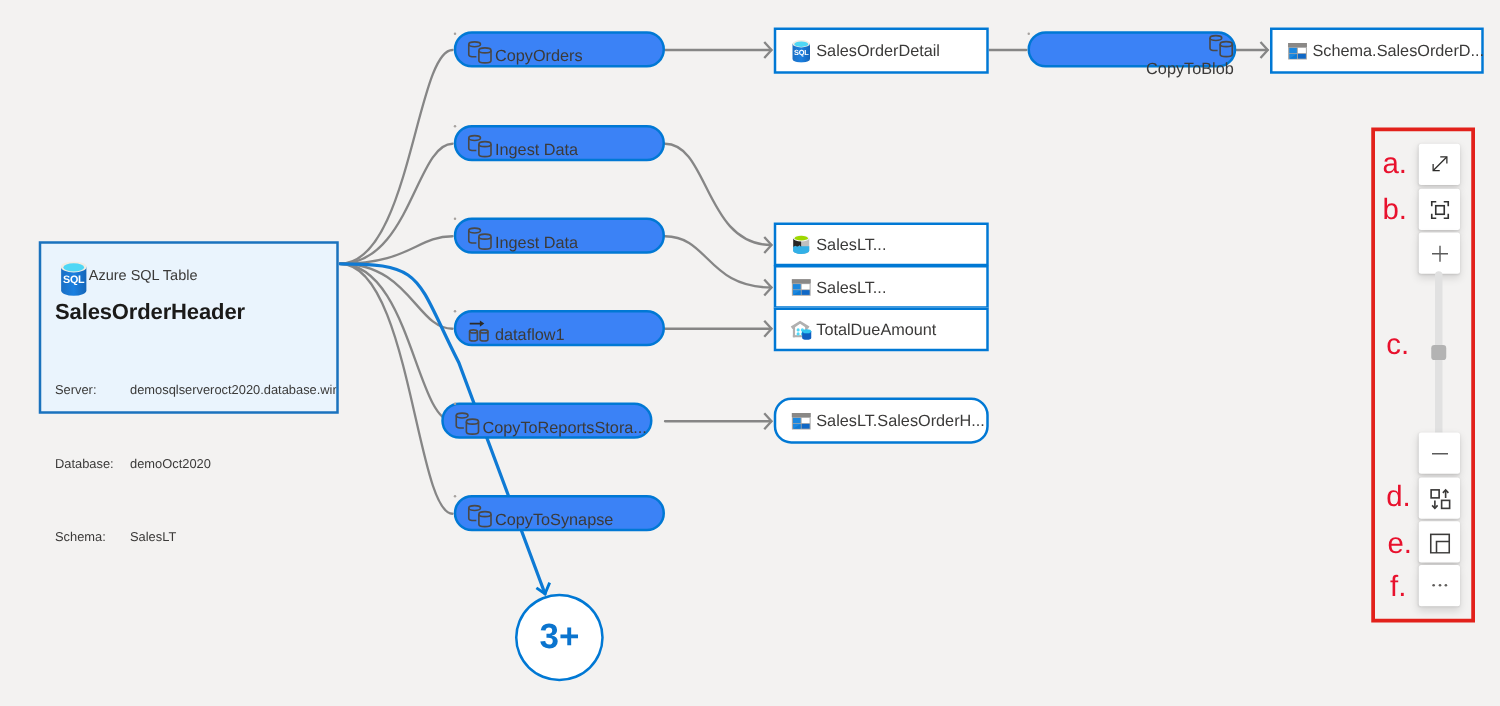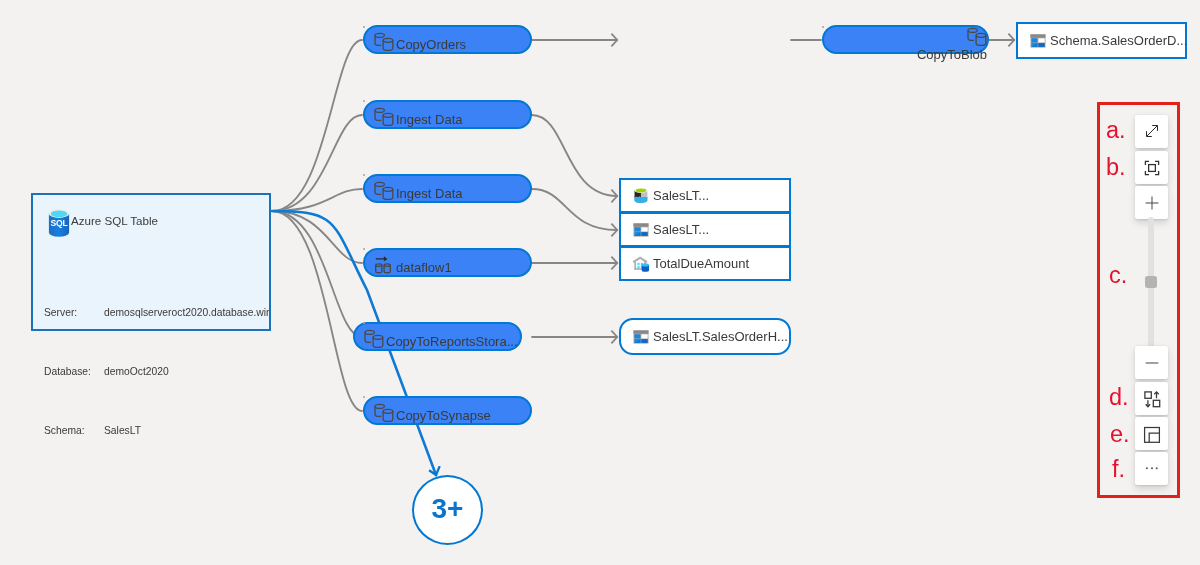--- a/index.html
+++ b/index.html
@@ -92,20 +92,21 @@
           </linearGradient>
         </defs>
         <path d="M0.9,4.4 h20.2 v19.0 a10.1,4.3 0 0 1 -20.2,0 z" fill="url(#sqlg)"></path>
         <ellipse cx="11" cy="4.5" rx="10.3" ry="4.4" fill="#f0ece4"></ellipse>
         <ellipse cx="11" cy="4.9" rx="8.3" ry="3.3" fill="#4fd7f5"></ellipse>
         <path d="M3.0,3.4 a8.3,3.3 0 0 0 16.0,0 a8.3,3.3 0 0 1 -16.0,0 z" fill="#1fa8d6" opacity="0.55"></path>
         <text x="11" y="17.3" font-family="'Liberation Sans',sans-serif" font-size="8.6" font-weight="bold" fill="#fff" text-anchor="middle" letter-spacing="-0.2">SQL</text>
       </svg>
       <div class="src-type-label">Azure SQL Table</div>
     </div>
+    <div class="src-title">SalesOrderHeader</div>
     <div class="src-props">
       <div class="src-prop">
         <div class="k">Server:</div>
         <div class="v">demosqlserveroct2020.database.wir</div>
       </div>
       <div class="src-prop">
         <div class="k">Database:</div>
         <div class="v">demoOct2020</div>
       </div>
       <div class="src-prop">
@@ -196,20 +197,37 @@
       <g fill="none" stroke="#4a4846" stroke-width="1.3" stroke-linejoin="round">
         <path d="M1.0,3.4 v8.1 c0,1.05 2.1,1.9 4.7,1.9 h1.4"></path>
         <ellipse cx="5.7" cy="3.4" rx="4.7" ry="1.95"></ellipse>
         <path d="M9.1,8.3 v8.1 c0,1.05 2.15,1.9 4.85,1.9 s4.85,-0.85 4.85,-1.9 v-8.1"></path>
         <ellipse cx="13.95" cy="8.3" rx="4.85" ry="2.0"></ellipse>
       </g>
     </svg>
     <div class="plabel">CopyToBlob</div>
   </div>
 
+  <div class="rnode" style="left:619px;top:22px;width:172px;height:37px;">
+    <svg class="nicon" viewBox="0 0 18 18">
+      <defs>
+        <linearGradient id="sqlg2" x1="0" y1="0" x2="1" y2="0">
+          <stop offset="0" stop-color="#1b6fc4"></stop>
+            <stop offset="0.5" stop-color="#1a7fe0"></stop>
+            <stop offset="1" stop-color="#1565b8"></stop>
+        </linearGradient>
+      </defs>
+      <path d="M2.0,3.0 h14.0 v12.2 a7.0,2.9 0 0 1 -14.0,0 z" fill="url(#sqlg2)"></path>
+      <ellipse cx="9" cy="3.0" rx="7.0" ry="2.95" fill="#f0ece4"></ellipse>
+      <ellipse cx="9" cy="3.3" rx="5.6" ry="2.2" fill="#4fd7f5"></ellipse>
+      <path d="M3.4,2.4 a5.6,2.2 0 0 0 11.2,0 a5.6,2.2 0 0 1 -11.2,0 z" fill="#1fa8d6" opacity="0.5"></path>
+      <text x="9" y="11.7" font-family="'Liberation Sans',sans-serif" font-size="5.9" font-weight="bold" fill="#fff" text-anchor="middle" letter-spacing="-0.15">SQL</text>
+    </svg>
+    <div class="nlabel">SalesOrderDetail</div>
+  </div>
 
   <div class="rnode" style="left:1016px;top:22px;width:171px;height:37px;">
     <svg class="nicon" viewBox="0 0 18 18">
       <rect x="1.5" y="2.4" width="15" height="13.2" fill="#a6a6a6"></rect>
       <rect x="1.5" y="2.4" width="15" height="3.2" fill="#8a8886"></rect>
       <rect x="2.4" y="6.3" width="6.1" height="4.2" fill="#1b88e0"></rect>
       <rect x="9.3" y="6.3" width="6.4" height="4.2" fill="#fff"></rect>
       <rect x="2.4" y="11.1" width="6.1" height="3.8" fill="#1b88e0"></rect>
       <rect x="9.3" y="11.1" width="6.4" height="3.8" fill="#1068c6"></rect>
       <path d="M2.4,14.9 L8.5,11.1 v3.8 z" fill="#0f7ad4"></path>

